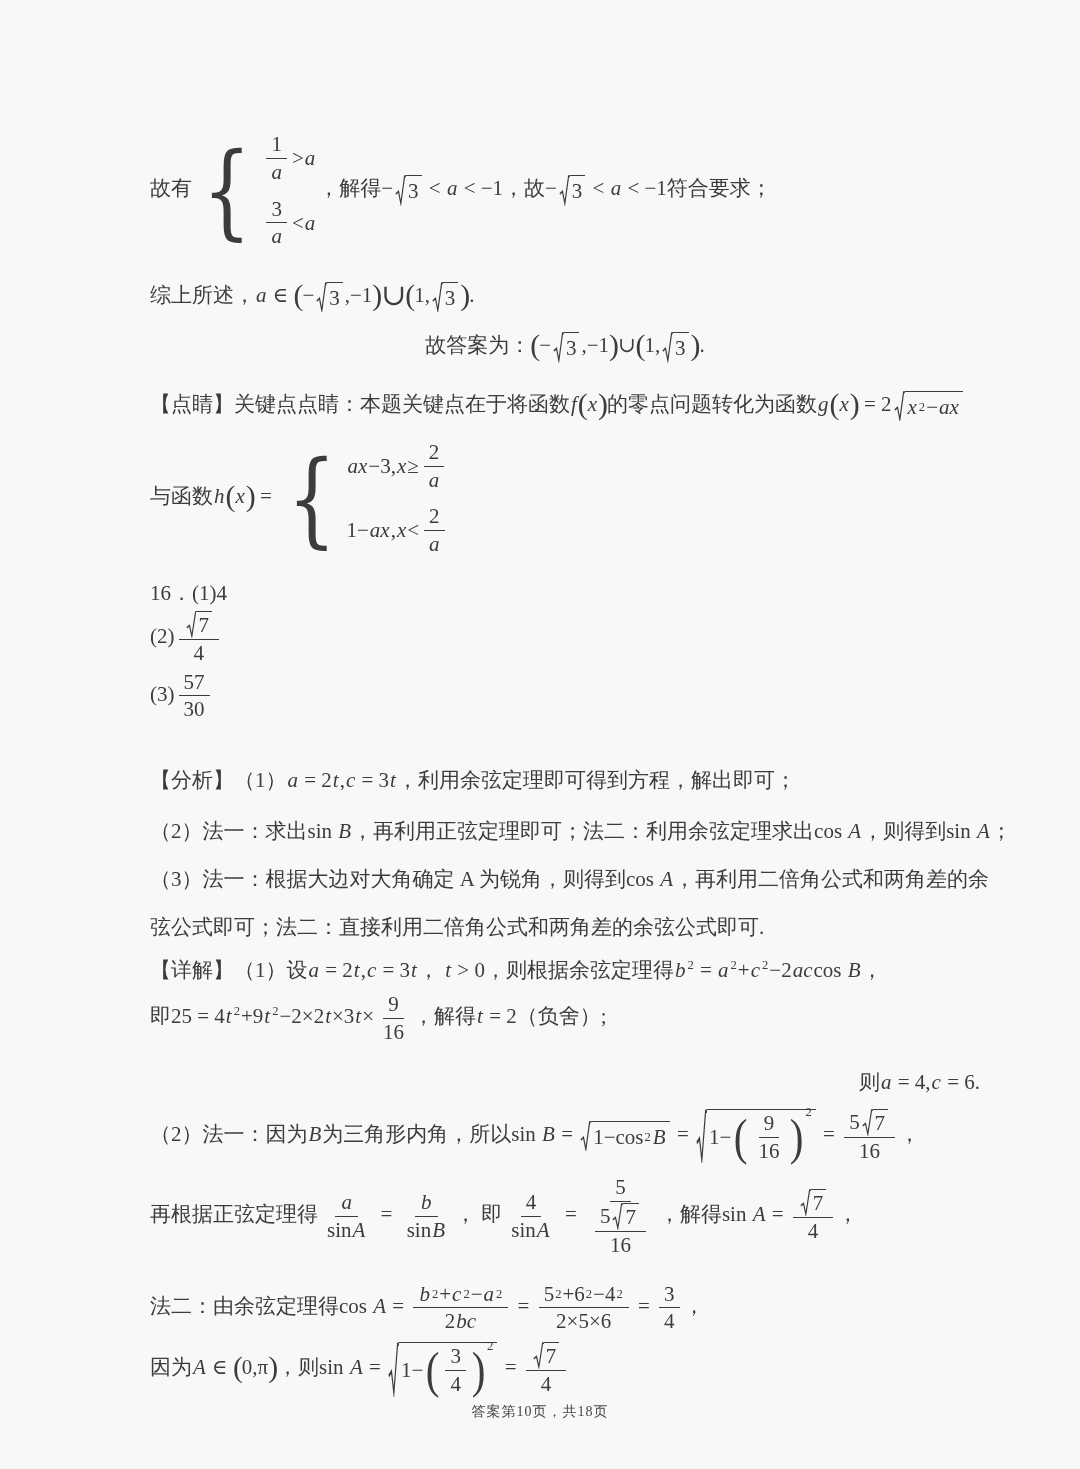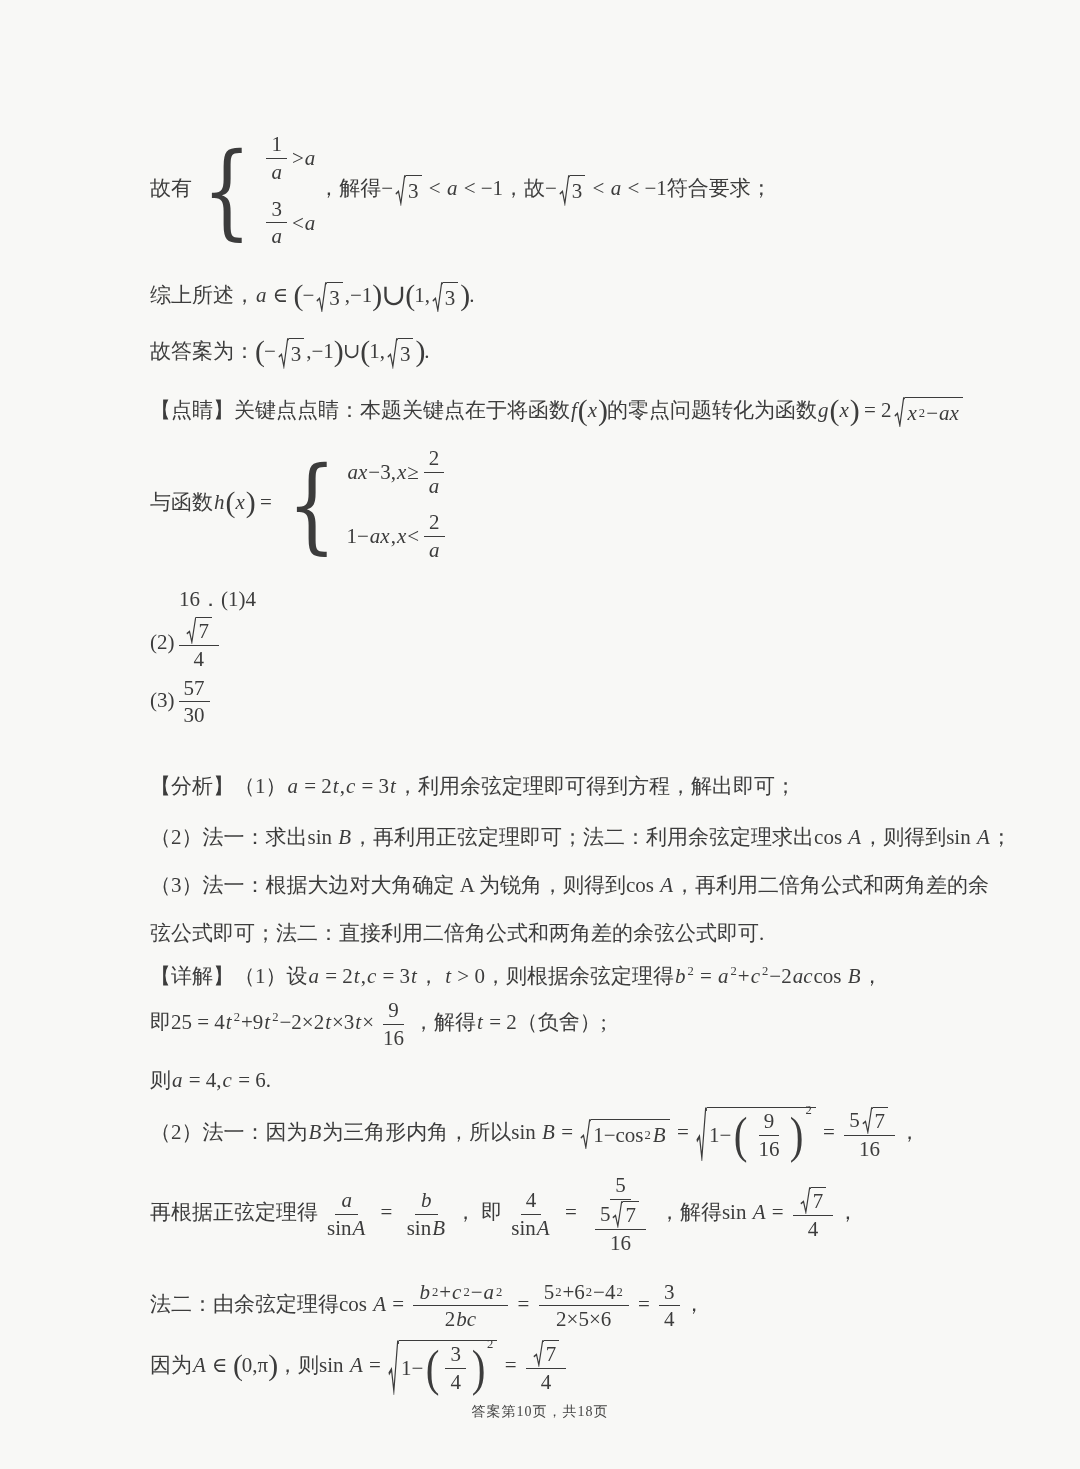--- a/index.html
+++ b/index.html
@@ -118,21 +118,21 @@
             <span class="t">3</span>
           </span>
         </span><span class="t">,−1</span><span class="bigp">)</span><span class="bigp">∪</span><span class="bigp">(</span><span class="t">1,</span><span class="sqrt">
           <svg viewBox="0 0 14 24" preserveAspectRatio="none" class="surd">
             <path d="M1 15 L4.5 13 L7.5 22.5 L12.3 1 L14 1" fill="none" stroke="currentColor" stroke-width="1.5"></path>
           </svg>
           <span class="rad">
             <span class="t">3</span>
           </span>
         </span><span class="bigp">)</span><span class="t">.</span></div>
-      <div class="line" style="margin-top: 16px;"><span class="t">故答案为：</span><span class="bigp">(</span><span class="t">−</span><span class="sqrt">
+      <div class="line" style="margin-top: 10px; text-align: center;"><span class="t">故答案为：</span><span class="bigp">(</span><span class="t">−</span><span class="sqrt">
           <svg viewBox="0 0 14 24" preserveAspectRatio="none" class="surd">
             <path d="M1 15 L4.5 13 L7.5 22.5 L12.3 1 L14 1" fill="none" stroke="currentColor" stroke-width="1.5"></path>
           </svg>
           <span class="rad">
             <span class="t">3</span>
           </span>
         </span><span class="t">,−1</span><span class="bigp">)</span><span class="t">∪</span><span class="bigp">(</span><span class="t">1,</span><span class="sqrt">
           <svg viewBox="0 0 14 24" preserveAspectRatio="none" class="surd">
             <path d="M1 15 L4.5 13 L7.5 22.5 L12.3 1 L14 1" fill="none" stroke="currentColor" stroke-width="1.5"></path>
           </svg>
@@ -178,21 +178,21 @@
                 <span class="num">
                   <span class="t">2</span>
                 </span>
                 <span class="den">
                   <span class="v">a</span>
                 </span>
               </span>
             </span>
           </span>
         </span></div>
-      <div class="line" style="margin-top: 22px; margin-left: 29px;"><span class="t">16．(1)4</span></div>
+      <div class="line" style="margin-top: 22px;"><span class="t">16．(1)4</span></div>
       <div class="line" style="margin-top: 4px;"><span class="t">(2)</span><span class="frac">
           <span class="num">
             <span class="sqrt">
               <svg viewBox="0 0 14 24" preserveAspectRatio="none" class="surd">
                 <path d="M1 15 L4.5 13 L7.5 22.5 L12.3 1 L14 1" fill="none" stroke="currentColor" stroke-width="1.5"></path>
               </svg>
               <span class="rad">
                 <span class="t">7</span>
               </span>
             </span>
@@ -215,21 +215,21 @@
       <div class="line" style="margin-top: 20px;"><span class="t">弦公式即可；法二：直接利用二倍角公式和两角差的余弦公式即可.</span></div>
       <div class="line" style="margin-top: 14px;"><span class="t">【详解】（1）设</span><span class="v">a</span><span class="t"> = 2</span><span class="v">t</span><span class="t">,</span><span class="v">c</span><span class="t"> = 3</span><span class="v">t</span><span class="t">， </span><span class="v">t</span><span class="t"> &gt; 0，则根据余弦定理得</span><span class="v">b</span><sup class="sp">2</sup><span class="t"> = </span><span class="v">a</span><sup class="sp">2</sup><span class="t">+</span><span class="v">c</span><sup class="sp">2</sup><span class="t">−2</span><span class="v">ac</span><span class="t">cos </span><span class="v">B</span><span class="t">，</span></div>
       <div class="line" style="margin-top: 8px;"><span class="t">即25 = 4</span><span class="v">t</span><sup class="sp">2</sup><span class="t">+9</span><span class="v">t</span><sup class="sp">2</sup><span class="t">−2×2</span><span class="v">t</span><span class="t">×3</span><span class="v">t</span><span class="t">×</span><span class="frac">
           <span class="num">
             <span class="t">9</span>
           </span>
           <span class="den">
             <span class="t">16</span>
           </span>
         </span><span class="t">，解得</span><span class="v">t</span><span class="t"> = 2（负舍）;</span></div>
-      <div class="line" style="margin-top: 16px;"><span class="t">则</span><span class="v">a</span><span class="t"> = 4,</span><span class="v">c</span><span class="t"> = 6.</span></div>
+      <div class="line" style="margin-top: 24px; text-align: right;"><span class="t">则</span><span class="v">a</span><span class="t"> = 4,</span><span class="v">c</span><span class="t"> = 6.</span></div>
       <div class="line" style="margin-top: 12px;"><span class="t">（2）法一：因为</span><span class="v">B</span><span class="t">为三角形内角，所以sin </span><span class="v">B</span><span class="t"> = </span><span class="sqrt">
           <svg viewBox="0 0 14 24" preserveAspectRatio="none" class="surd">
             <path d="M1 15 L4.5 13 L7.5 22.5 L12.3 1 L14 1" fill="none" stroke="currentColor" stroke-width="1.5"></path>
           </svg>
           <span class="rad">
             <span class="t">1−cos</span>
             <sup class="sp">2</sup>
             <span class="v">B</span>
           </span>
         </span><span class="t"> = </span><span class="sqrt">

